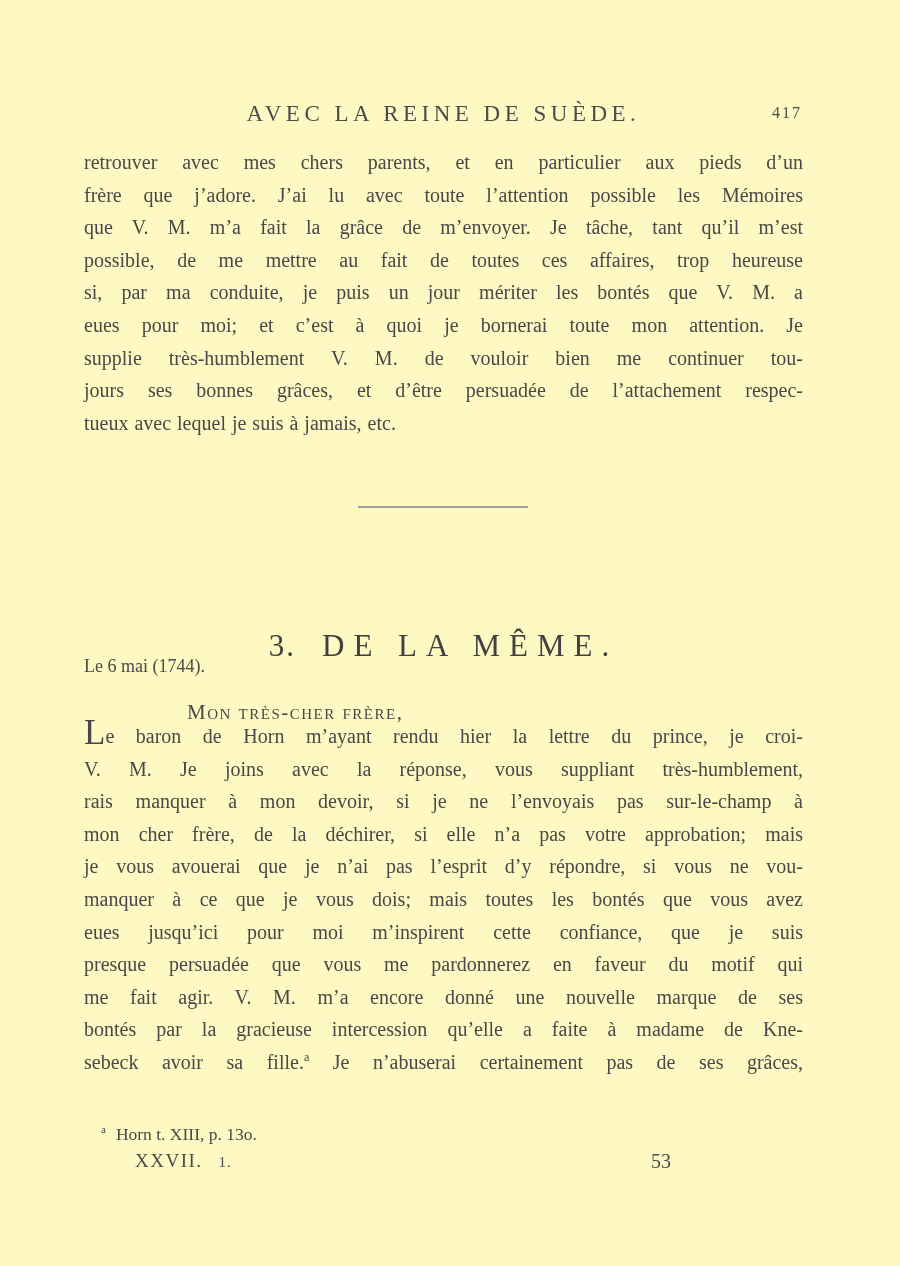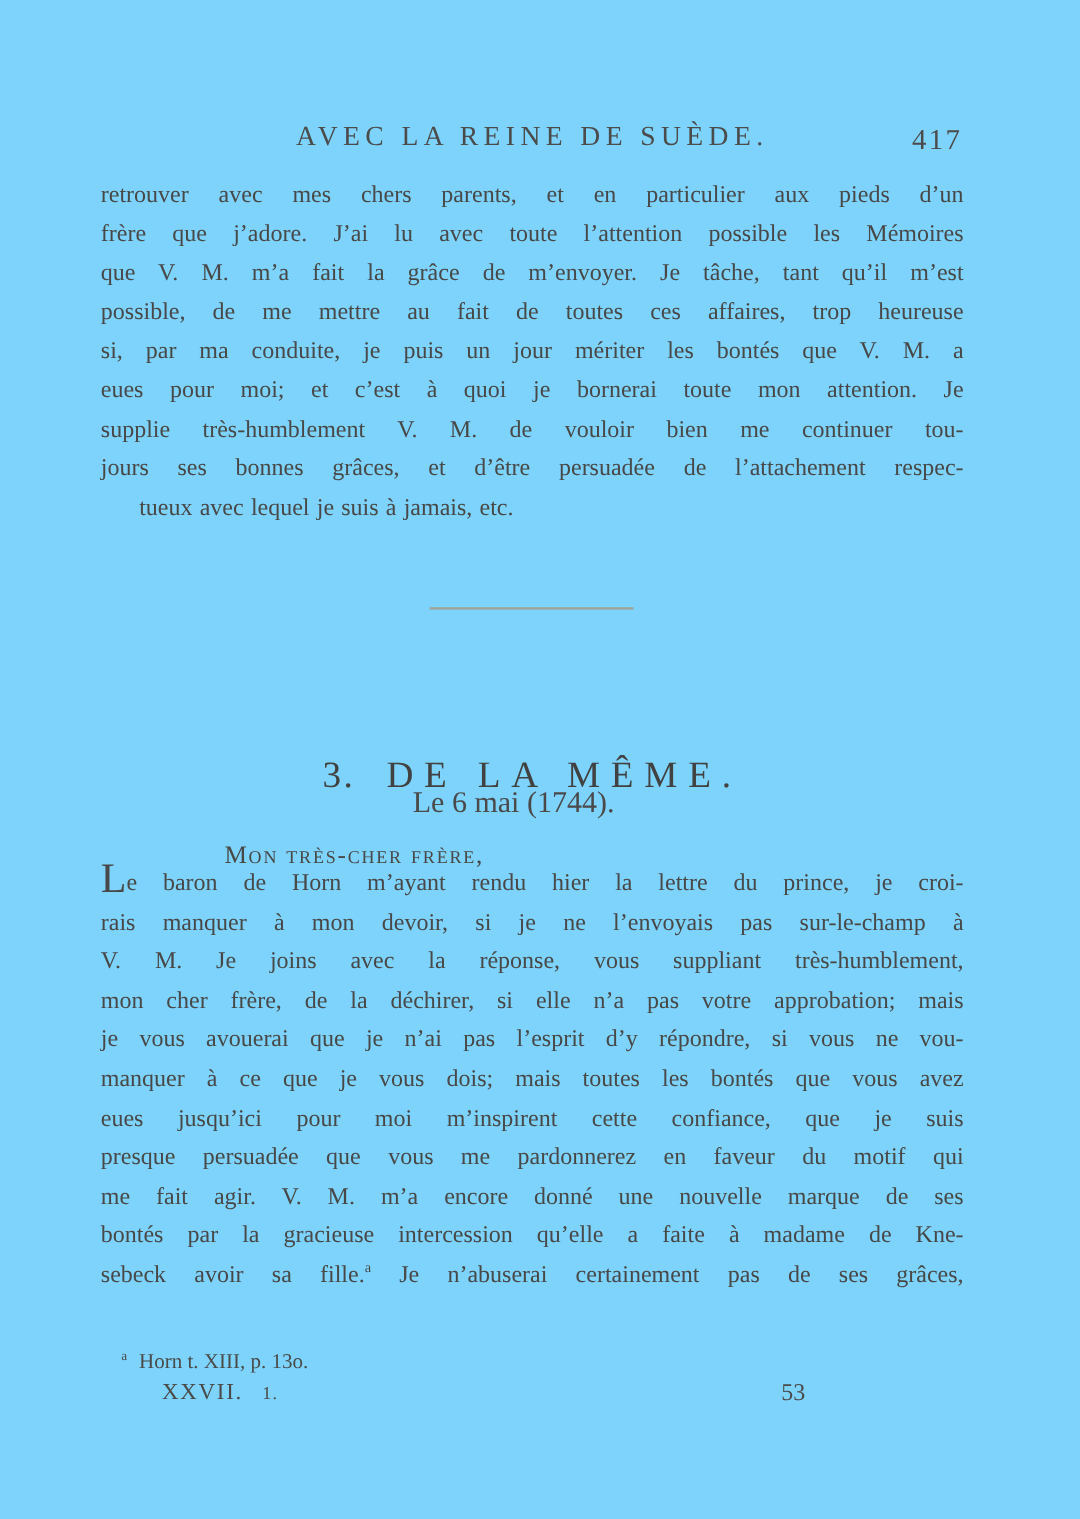--- a/index.html
+++ b/index.html
@@ -1,56 +1,56 @@
 <!DOCTYPE html>
 <html><head>
 <meta charset="utf-8">
 <style>
   html, body { margin: 0; padding: 0; }
   .page {
     position: relative;
     width: 900px;
     height: 1266px;
-    background: #7dd3fc;
+    background: #fef9c3;
     font-family: "Liberation Serif", "DejaVu Serif", serif;
     color: #474747;
     overflow: hidden;
   }
   .running-head {
     position: absolute;
     top: 100px; left: 84px; width: 719px;
     text-align: center;
     font-size: 23px;
     line-height: 28px;
     letter-spacing: 4.5px;
     color: #4b4b4b;
     white-space: nowrap;
   }
   .page-number {
     position: absolute;
     top: 104px; right: 98px;
-    font-size: 24px;
+    font-size: 16px;
     letter-spacing: 2px;
     color: #4b4b4b;
   }
   .textcol {
     position: absolute;
     left: 84px; width: 719px;
   }
   .para1 { top: 146px; }
   .para2 { top: 720px; }
   .line {
     font-size: 20px;
     line-height: 32.6px;
     text-align: justify;
     text-align-last: justify;
     word-spacing: 1px;
     color: #484848;
   }
-  .line.lastline { text-align-last: left; margin-left: 32px; }
+  .line.lastline { text-align-last: left; }
   .italic { }
   .initial {
     font-size: 35px;
     line-height: 0;
     vertical-align: -1px;
   }
   .fnref {
     font-size: 12px;
     vertical-align: super;
     line-height: 0;
@@ -68,22 +68,22 @@
     font-size: 31px;
     line-height: 36px;
     color: #414141;
     white-space: nowrap;
   }
   .sec-num { letter-spacing: 2px; margin-right: 26px; }
   .sec-title { letter-spacing: 9px; }
   .dateline {
     position: absolute;
     top: 656px; left: 84px; width: 688px;
-    text-align: center;
-    font-size: 25px;
+    text-align: left;
+    font-size: 18px;
     color: #4a4a4a;
   }
   .salutation {
     position: absolute;
     top: 684px; left: 187px;
     font-size: 21px;
     font-variant: small-caps;
     letter-spacing: 1.5px;
     color: #484848;
     margin-top: 16px;
@@ -144,22 +144,22 @@
   <div class="section-heading">
     <span class="sec-num">3.</span><span class="sec-title">DE LA MÊME.</span>
   </div>
 
   <div class="dateline">Le 6 mai (1744).</div>
 
   <div class="salutation">Mon très-cher frère,</div>
 
   <div class="textcol para2">
     <div class="line"><span class="initial">L</span><span>e baron de Horn m’ayant rendu hier la lettre du prince, je croi-</span></div>
+    <div class="line">V. M.  Je joins avec la réponse, vous suppliant très-humblement,</div>
     <div class="line">rais manquer à mon devoir, si je ne l’envoyais pas sur-le-champ à</div>
-    <div class="line">V. M.  Je joins avec la réponse, vous suppliant très-humblement,</div>
     <div class="line">mon cher frère, de la déchirer, si elle n’a pas votre approbation; mais</div>
     <div class="line">je vous avouerai que je n’ai pas l’esprit d’y répondre, si vous ne vou-</div>
     <div class="line">manquer à ce que je vous dois; mais toutes les bontés que vous avez</div>
     <div class="line">eues jusqu’ici pour moi m’inspirent cette confiance, que je suis</div>
     <div class="line">presque persuadée que vous me pardonnerez en faveur du motif qui</div>
     <div class="line">me fait agir.  V. M. m’a encore donné une nouvelle marque de ses</div>
     <div class="line">bontés par la gracieuse intercession qu’elle a faite à madame de Kne-</div>
     <div class="line"><span>sebeck avoir sa fille.</span><span class="fnref">a</span><span> Je n’abuserai certainement pas de ses grâces,</span></div>
   </div>
 

